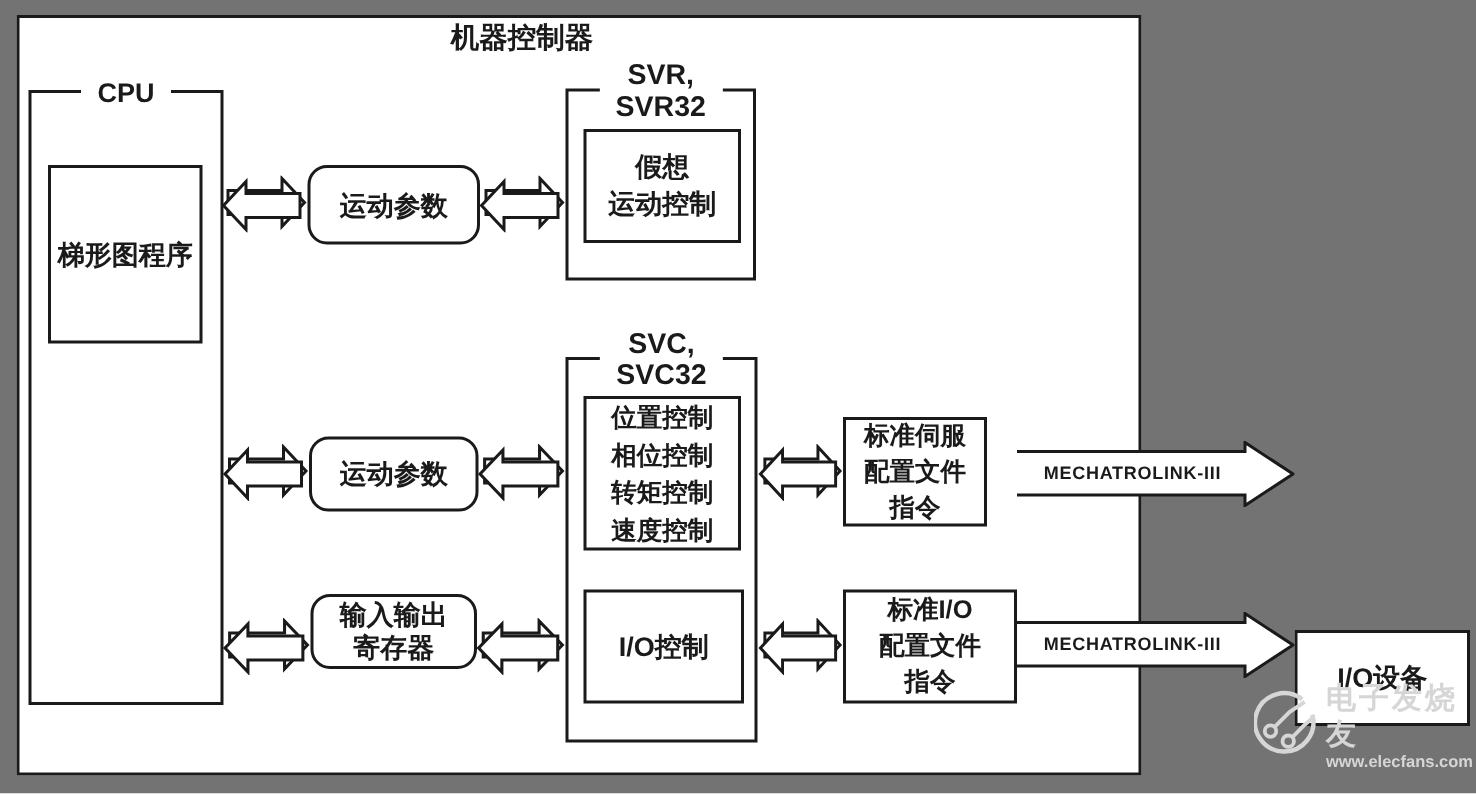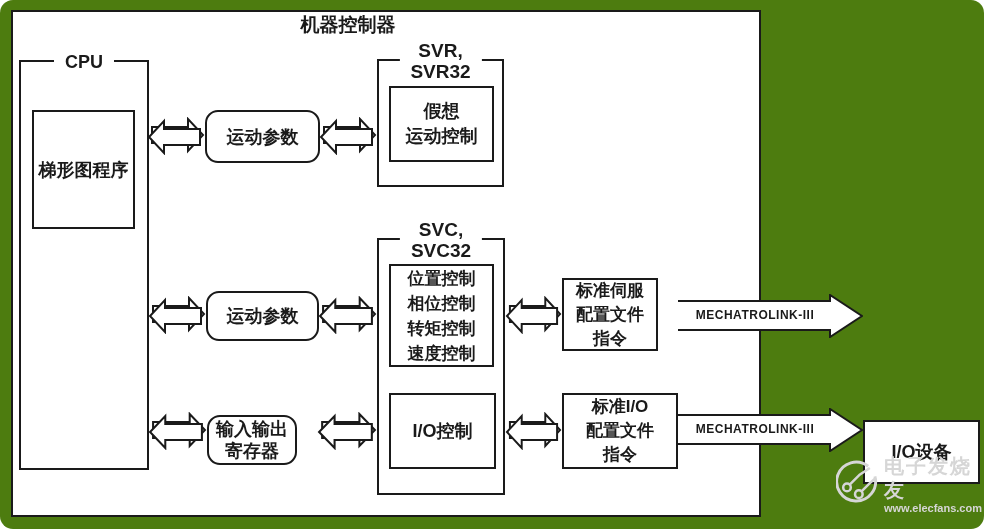--- a/index.html
+++ b/index.html
@@ -3,25 +3,24 @@
 <meta charset="utf-8">
 <style>
   :root{
     --line:#1a1a1a;
     --wm:#d6d6d6;
   }
   html,body{margin:0;padding:0;background:#ffffff;}
   .stage{
     position:relative;
     width:984px;height:529px;
-    background:#4d7c0f;
+    background:#737373;
     font-family:"Liberation Sans", sans-serif;
     color:var(--line);
     overflow:hidden;
-    border-radius:13px;
   }
   .abs{position:absolute;}
   .box{
     position:absolute;
     border:2px solid var(--line);
     background:#ffffff;
     display:flex;align-items:center;justify-content:center;
     text-align:center;
     white-space:pre-line;
     font-weight:600;
@@ -75,21 +74,21 @@
   <div class="box" style="left:11px;top:10px;width:750px;height:507px;"></div>
   <div class="abs ctrl-title" style="left:11px;width:750px;">机器控制器</div>
 
   <div class="box" style="left:19px;top:60px;width:130px;height:410px;">
     <span class="border-label f18">CPU</span>
   </div>
   <div class="box f18" style="left:32px;top:110px;width:103px;height:119px;">梯形图程序</div>
 
   <div class="box rounded f18" style="left:205px;top:110px;width:115px;height:53px;">运动参数</div>
   <div class="box rounded f18" style="left:206px;top:291px;width:113px;height:50px;">运动参数</div>
-  <div class="box rounded f18" style="left:207px;top:415px;width:90px;height:50px;line-height:22px;">输入输出
+  <div class="box rounded f18" style="left:207px;top:396px;width:111px;height:50px;line-height:22px;">输入输出
 寄存器</div>
 
   <div class="box" style="left:377px;top:59px;width:127px;height:128px;">
     <span class="border-label f19" style="line-height:21px;">SVR,
 SVR32</span>
   </div>
   <div class="box f18" style="left:389px;top:86px;width:105px;height:76px;line-height:25px;">假想
 运动控制</div>
 
   <div class="box" style="left:377px;top:238px;width:128px;height:257px;">

